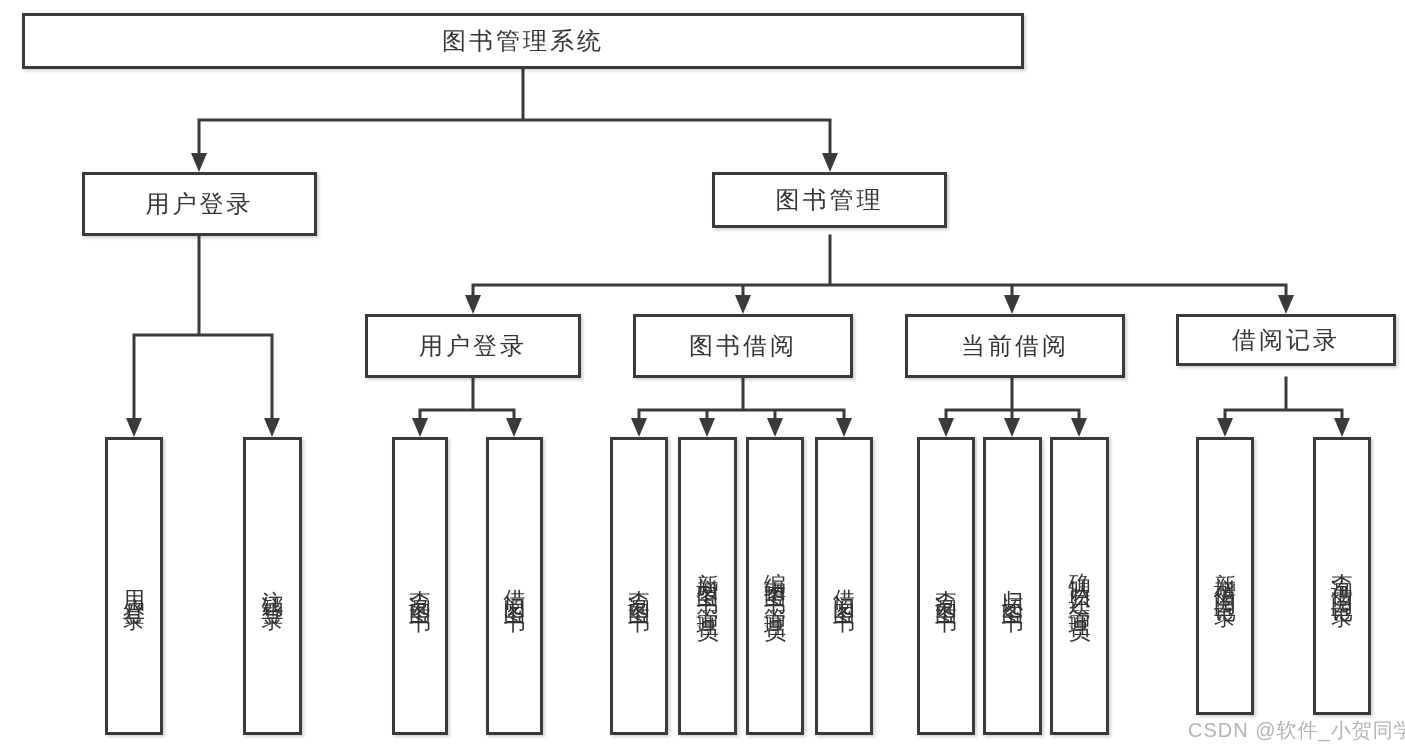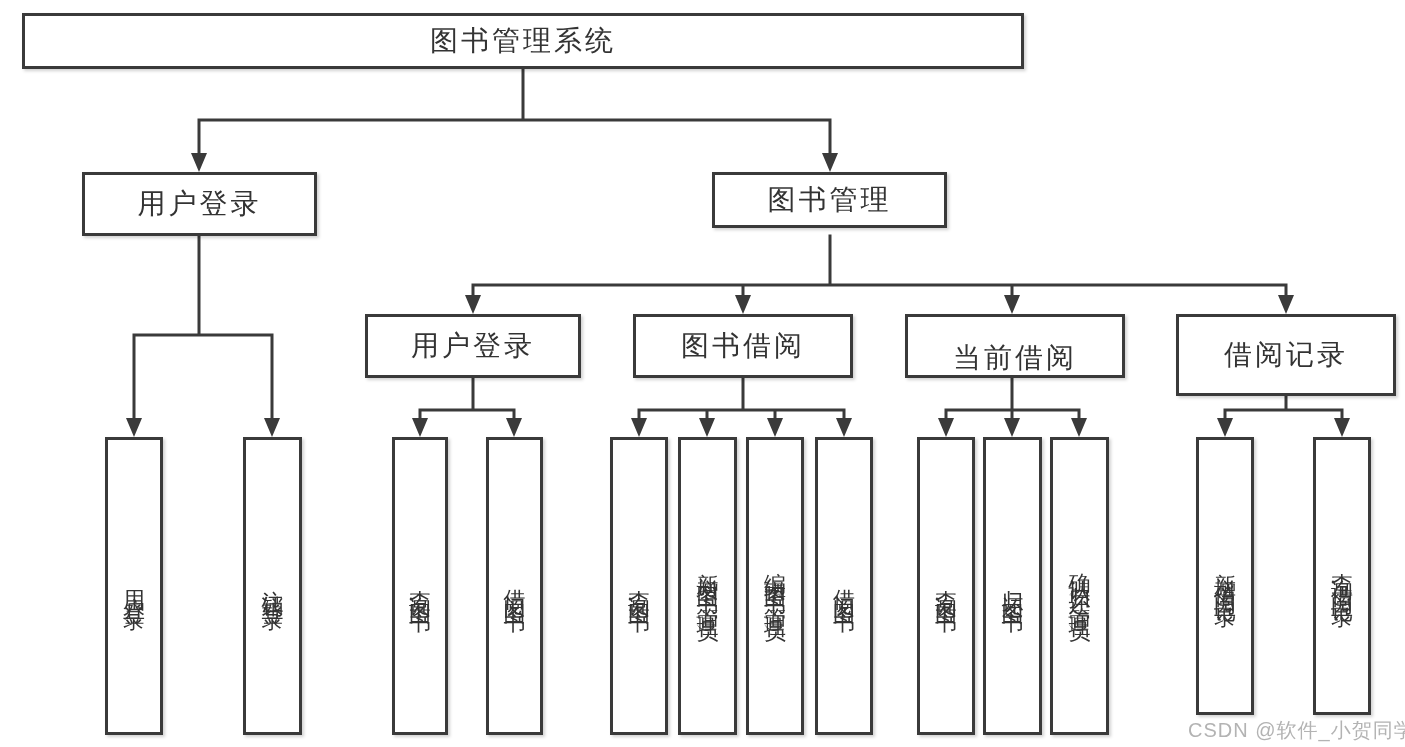--- a/index.html
+++ b/index.html
@@ -23,39 +23,39 @@
     background: #ffffff;
     border: 3px solid #3a3a3a;
     box-shadow: 2px 2px 3px rgba(0,0,0,0.18);
     display: flex;
     align-items: center;
     justify-content: center;
     color: #333333;
     z-index: 2;
   }
   .node.h span {
-    font-size: 28px;
+    font-size: 24px;
     letter-spacing: 3px;
     white-space: nowrap;
     line-height: 1.2;
   }
   .node.v span {
     writing-mode: vertical-rl;
     font-size: 22px;
     letter-spacing: 7px;
     line-height: 1;
   }
   
   #node-root   { left: 22px;  top: 13px;  width: 1002px; height: 56px; }
   #node-b0     { left: 82px;  top: 172px; width: 235px;  height: 64px; }
   #node-b1     { left: 712px; top: 172px; width: 235px;  height: 56px; }
   #node-m0     { left: 365px; top: 314px; width: 216px;  height: 64px; }
   #node-m1     { left: 633px; top: 314px; width: 220px;  height: 64px; }
-  #node-m2     { left: 905px; top: 314px; width: 220px;  height: 64px; align-items: flex-end; }
-  #node-m3     { left: 1176px;top: 314px; width: 220px;  height: 82px; }
+  #node-m2     { left: 905px; top: 314px; width: 220px;  height: 64px; }
+  #node-m3     { left: 1176px;top: 314px; width: 220px;  height: 52px; }
   #leaf-0  { left: 105px;  top: 437px; width: 58px; height: 298px; }
   #leaf-1  { left: 243px;  top: 437px; width: 59px; height: 298px; }
   #leaf-2  { left: 392px;  top: 437px; width: 56px; height: 298px; }
   #leaf-3  { left: 486px;  top: 437px; width: 57px; height: 298px; }
   #leaf-4  { left: 610px;  top: 437px; width: 58px; height: 298px; }
   #leaf-5  { left: 678px;  top: 437px; width: 59px; height: 298px; }
   #leaf-6  { left: 746px;  top: 437px; width: 58px; height: 298px; }
   #leaf-7  { left: 815px;  top: 437px; width: 58px; height: 298px; }
   #leaf-8  { left: 917px;  top: 437px; width: 58px; height: 298px; }
   #leaf-9  { left: 983px;  top: 437px; width: 59px; height: 298px; }

